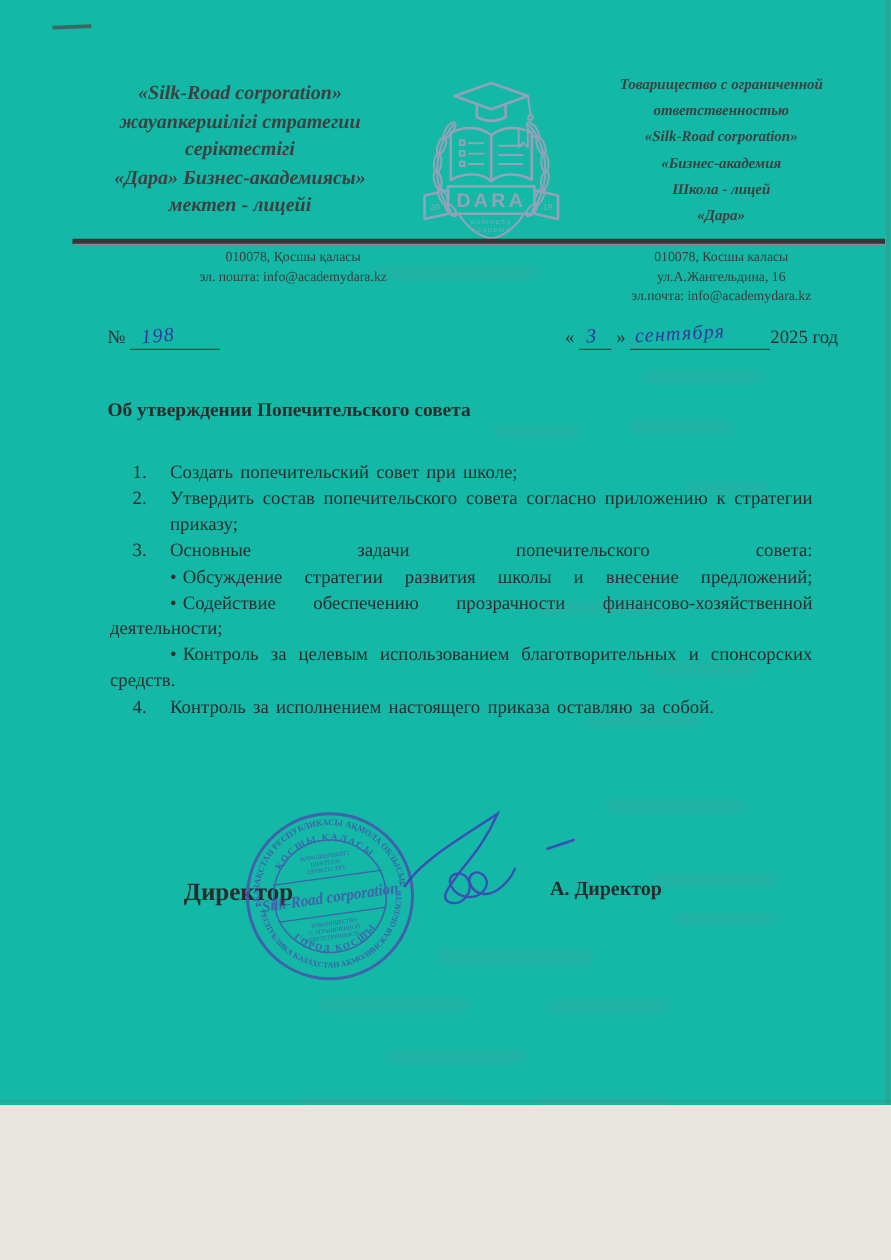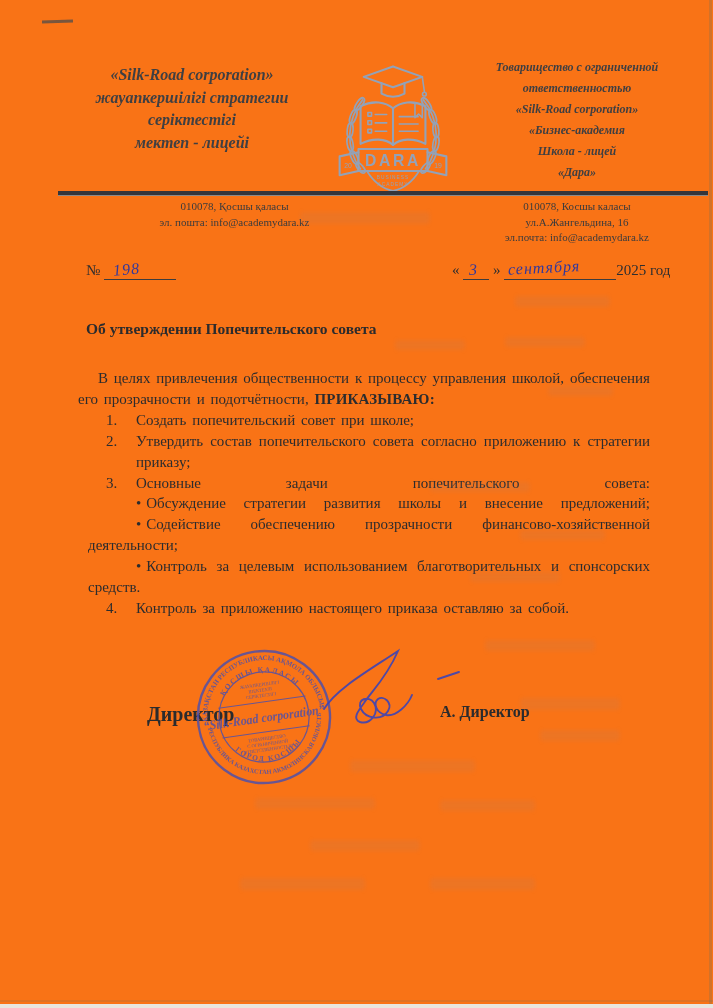--- a/index.html
+++ b/index.html
@@ -1,18 +1,18 @@
 <!DOCTYPE html>
 <html><head>
 <meta charset="utf-8">
 <style>
   html,body{margin:0;padding:0;background:#e8e6df;}
   .page{
-    position:relative;width:713px;height:1004px;margin:0 auto;
-    background:#f97316;overflow:hidden;
+    position:relative;width:713px;height:884px;margin:0 auto;
+    background:#14b8a6;overflow:hidden;
     font-family:"Liberation Serif","DejaVu Serif",serif;color:#2e2e30;
   }
   .page-edge-right{position:absolute;right:1px;top:0;width:3px;height:100%;background:rgba(115,110,90,.28);}
   .page-edge-bottom{position:absolute;left:0;bottom:2px;width:100%;height:2px;background:rgba(115,110,90,.20);}
   .corner-mark{position:absolute;left:42px;top:20px;width:31px;height:3px;background:#4c4c4c;opacity:.75;transform:rotate(-2deg);}
 
   
   .org-kk{position:absolute;left:64px;top:64px;width:256px;text-align:center;
     font-weight:bold;font-style:italic;font-size:16px;line-height:22.5px;color:#3f3f42;}
   .org-ru{position:absolute;left:446px;top:57px;width:262px;text-align:center;
@@ -62,20 +62,21 @@
 <body>
 
 <div class="page">
 
   <div class="corner-mark"></div>
 
   <div class="org-kk">
     <div>«Silk-Road corporation»</div>
     <div>жауапкершілігі стратегии</div>
     <div>серіктестігі</div>
+    <div>«Дара» Бизнес-академиясы»</div>
     <div>мектеп - лицейі</div>
   </div>
 
   <div class="logo-box">
     <svg width="136" height="134" viewBox="0 0 130 128">
       <g stroke="#93a2b8" fill="none" stroke-width="2" stroke-linecap="round" stroke-linejoin="round">
 
         <path d="M 36,40 C 21,58 19,86 34,106" stroke-width="1.6"></path>
         <g fill="none" stroke-width="1.6">
           <ellipse cx="33" cy="44" rx="7" ry="2.8" transform="rotate(-55 33 44)"></ellipse>
@@ -167,21 +168,20 @@
       <span>«</span>
       <span class="uline" style="width:26px;"><span class="ink ink-day">3</span></span>
       <span>»</span>
       <span class="uline" style="width:112px;"><span class="ink ink-month">сентября</span></span><span>2025 год</span>
     </span>
   </div>
 
   <div class="subject">Об утверждении Попечительского совета</div>
 
   <div class="doc-body">
-    <p class="intro"><span>В целях привлечения общественности к процессу управления школой, обеспечения его прозрачности и подотчётности, </span><b>ПРИКАЗЫВАЮ:</b></p>
 
     <div class="oitem">
       <span class="onum">1.</span>
       <span>Создать попечительский совет при школе;</span>
     </div>
 
     <div class="oitem">
       <span class="onum">2.</span>
       <span>Утвердить состав попечительского совета согласно приложению к стратегии приказу;</span>
     </div>
@@ -196,21 +196,21 @@
     </div>
     <div class="bullet">
       <span class="bchar">•</span><span>Содействие обеспечению прозрачности финансово-хозяйственной деятельности;</span>
     </div>
     <div class="bullet">
       <span class="bchar">•</span><span>Контроль за целевым использованием благотворительных и спонсорских средств.</span>
     </div>
 
     <div class="oitem">
       <span class="onum">4.</span>
-      <span>Контроль за приложению настоящего приказа оставляю за собой.</span>
+      <span>Контроль за исполнением настоящего приказа оставляю за собой.</span>
     </div>
   </div>
 
   <div class="sig-role">Директор</div>
   <div class="sig-name">А. Директор</div>
 
   <div class="stamp-box">
     <svg width="140" height="140" viewBox="-70 -70 140 140">
       <defs>
         <path id="arcTO" d="M -57,0 A 57,57 0 0 1 57,0"></path>

